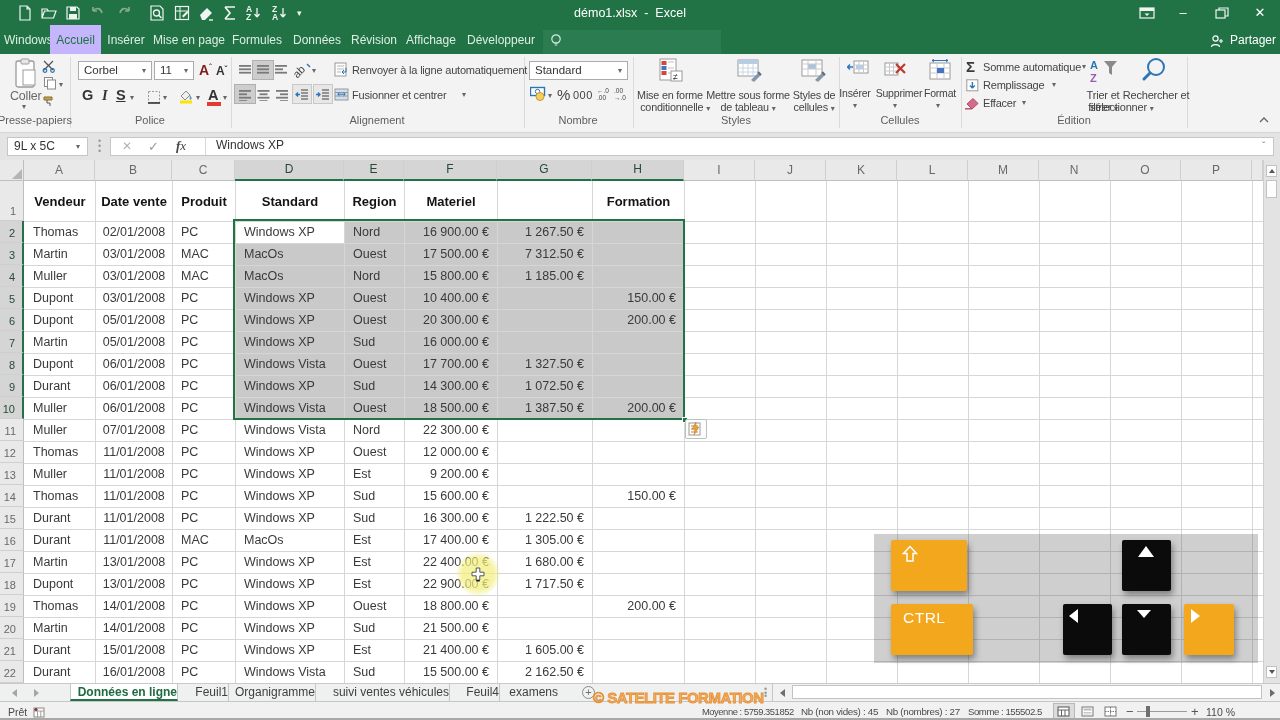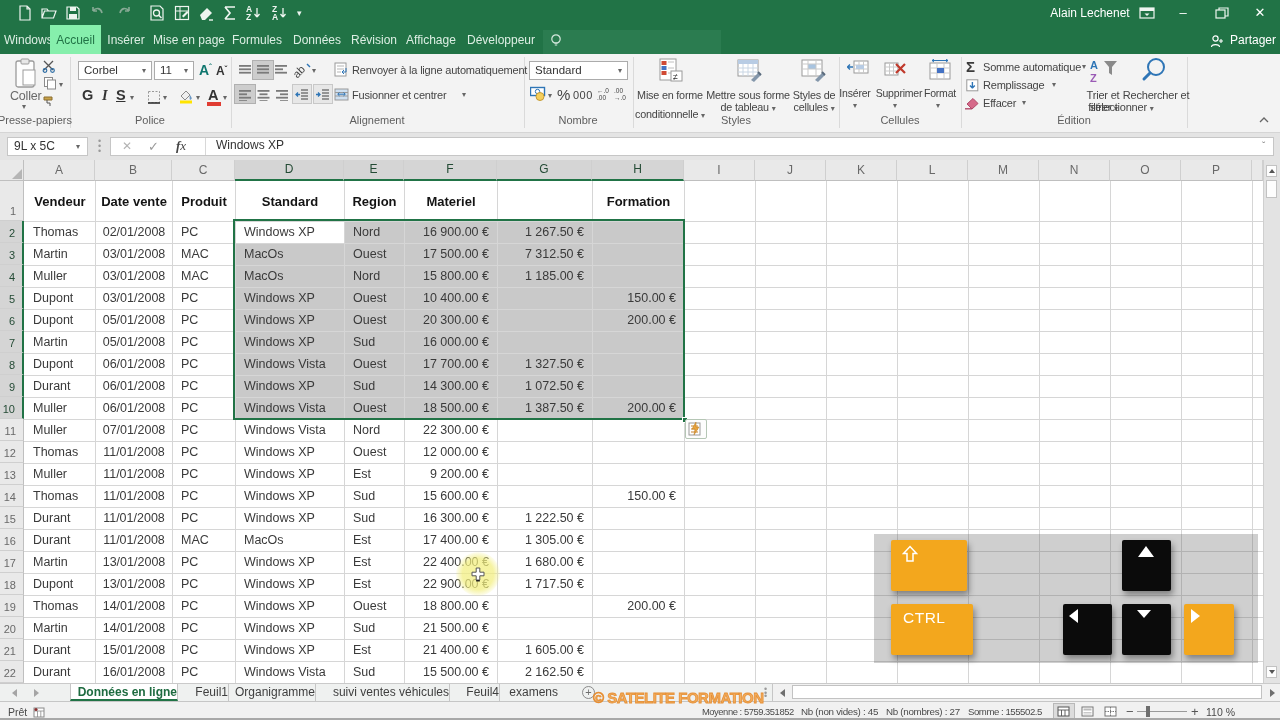--- a/index.html
+++ b/index.html
@@ -99,40 +99,40 @@
       </svg>
     </div>
 <div class="ab" style="left:271px;top:4px;width:18px;height:18px">
       <svg width="18" height="18">
         <text x="1" y="8" font-size="8.5" fill="#eef5f0" font-weight="bold">Z</text>
         <text x="1" y="16" font-size="8.5" fill="#eef5f0" font-weight="bold">A</text>
         <path d="M12,4 v9 M12,13 l-2.5,-3 M12,13 l2.5,-3" stroke="#eef5f0" stroke-width="1.3" fill="none"></path>
       </svg>
     </div>
 <div class="ab" style="left:297px;top:8px;color:#eef5f0;font-size:9px">▾</div>
-<div class="ab" style="left:1010px;top:0;width:160px;height:27px;line-height:27px;text-align:center;color:#fff;font-size:12px">Alain Lechenet</div>
+<div class="ab" style="left:550px;top:0;width:160px;height:27px;line-height:27px;text-align:center;color:#fff;font-size:12.5px">démo1.xlsx&nbsp; -&nbsp; Excel</div>
 <div class="ab" style="left:1138px;top:4px;width:18px;height:18px">
       <svg width="18" height="18">
         <rect x="2" y="4" width="14" height="10" fill="none" stroke="#eef5f0" stroke-width="1.2"></rect>
         <rect x="2" y="4" width="14" height="3" fill="#eef5f0"></rect>
         <path d="M9,12 l-2.5,-2.5 h5 z" fill="#eef5f0"></path>
       </svg>
     </div>
 <div class="ab" style="left:1173px;top:0;width:20px;height:27px;color:#fff;font-size:13px;text-align:center;line-height:25px">–</div>
 <div class="ab" style="left:1212px;top:4px;width:18px;height:18px">
       <svg width="18" height="18">
         <rect x="4" y="6" width="9" height="8" fill="none" stroke="#eef5f0" stroke-width="1.2"></rect>
         <path d="M7,6 V4 h9 v8 h-3" fill="none" stroke="#eef5f0" stroke-width="1.2"></path>
       </svg>
     </div>
 <div class="ab" style="left:1249px;top:0;width:22px;height:27px;color:#fff;font-size:13px;text-align:center;line-height:26px">✕</div>
 </div>
 <div class="ab tabrow">
 <div class="tab" style="left:4px;width:44px">Windows</div>
-<div class="tab" style="left:50px;top:-2px;height:29px;line-height:31px;width:51px;background:#86efac;color:#217346">Accueil</div>
+<div class="tab" style="left:50px;top:-2px;height:29px;line-height:31px;width:51px;background:#c4b5fd;color:#217346">Accueil</div>
 <div class="tab" style="left:101px;width:50px">Insérer</div>
 <div class="tab" style="left:151px;width:76px">Mise en page</div>
 <div class="tab" style="left:227px;width:60px">Formules</div>
 <div class="tab" style="left:287px;width:60px">Données</div>
 <div class="tab" style="left:347px;width:54px">Révision</div>
 <div class="tab" style="left:401px;width:60px">Affichage</div>
 <div class="tab" style="left:461px;width:80px">Développeur</div>
 <div class="ab" style="left:543px;top:3px;width:178px;height:24px;background:#2b7c50"></div>
 <svg class="ab" style="left:549px;top:6px" width="14" height="17">
       <circle cx="7" cy="6" r="4.2" fill="none" stroke="#d5e8dd" stroke-width="1.2"></circle>
@@ -190,21 +190,21 @@
     </svg>
 <div class="ab dar" style="left:59px;top:26px">▾</div>
 <svg class="ab" style="left:42px;top:40px" width="14" height="13">
       <path d="M2,3 h8 v3 h-8 z" fill="#c7a24a" stroke="#8a6d2f"></path>
       <path d="M5,6 v3 h3 v3" stroke="#555" fill="none"></path>
     </svg>
 <div class="combo" style="left:78px;top:7px;width:74px;height:19px;line-height:17px;padding-left:5px">Corbel</div>
 <div class="ab dar" style="left:142px;top:12px">▾</div>
 <div class="combo" style="left:154px;top:7px;width:40px;height:19px;line-height:17px;padding-left:5px">11</div>
 <div class="ab dar" style="left:184px;top:12px">▾</div>
-<div class="rtext" style="left:199px;top:8px;font-size:14px;font-weight:bold;color:#0f766e">A<span style="font-size:8px;vertical-align:6px">ˆ</span></div>
+<div class="rtext" style="left:199px;top:8px;font-size:14px;font-weight:bold;color:#7f1d1d">A<span style="font-size:8px;vertical-align:6px">ˆ</span></div>
 <div class="rtext" style="left:216px;top:10px;font-size:12px;font-weight:bold;color:#333">A<span style="font-size:8px;vertical-align:4px">ˇ</span></div>
 <div class="rtext" style="left:82px;top:33px;font-size:14.5px;font-weight:bold;color:#333">G</div>
 <div class="rtext" style="left:102px;top:33px;font-size:14.5px;font-weight:bold;font-style:italic;color:#333;font-family:'Liberation Serif',serif">I</div>
 <div class="rtext" style="left:116px;top:33px;font-size:14.5px;font-weight:bold;color:#333;text-decoration:underline">S</div>
 <div class="ab dar" style="left:130px;top:39px">▾</div>
 <svg class="ab" style="left:147px;top:36px" width="14" height="14">
       <rect x="1.5" y="1.5" width="11" height="11" fill="none" stroke="#999" stroke-dasharray="2,1.5"></rect>
       <path d="M1,13 h12" stroke="#333" stroke-width="1.6"></path>
     </svg>
 <div class="ab dar" style="left:163px;top:39px">▾</div>
@@ -301,21 +301,21 @@
 <svg class="ab" style="left:659px;top:4px" width="25" height="25">
       <rect x="1" y="1" width="16" height="21" fill="#fff" stroke="#9a9a9a"></rect>
       <rect x="2.5" y="3" width="5" height="4" fill="#d04a35"></rect>
       <rect x="2.5" y="8" width="5" height="4" fill="#4472c4"></rect>
       <rect x="2.5" y="13" width="5" height="4" fill="#d04a35"></rect>
       <path d="M9,4 h6 M9,10 h6 M9,15 h6" stroke="#c0c0c0"></path>
       <rect x="12" y="13" width="11" height="10" fill="#fff" stroke="#9a9a9a"></rect>
       <text x="14" y="21.5" font-size="9" fill="#333">≠</text>
     </svg>
 <div class="rtext" style="left:630px;top:35px;width:80px;text-align:center;font-size:10.8px">Mise en forme</div>
-<div class="rtext" style="left:630px;top:54px;width:80px;text-align:center;font-size:10.8px">conditionnelle <span class="dar">▾</span></div>
+<div class="rtext" style="left:630px;top:47px;width:80px;text-align:right;font-size:10.8px">conditionnelle <span class="dar">▾</span></div>
 <svg class="ab" style="left:737px;top:4px" width="26" height="25">
       <rect x="1" y="2" width="20" height="16" fill="#fff" stroke="#9a9a9a"></rect>
       <rect x="1" y="2" width="20" height="4" fill="#b8cce4"></rect>
       <path d="M1,10 h20 M1,14 h20 M6,6 v12 M11,6 v12 M16,6 v12" stroke="#c9d6e4"></path>
       <path d="M14,22 l7,-7 l3,2 l-7,7 z" fill="#8497ab"></path>
       <path d="M21,14 l3,3" stroke="#5a6b7d" stroke-width="2"></path>
     </svg>
 <div class="rtext" style="left:700px;top:35px;width:96px;text-align:center;font-size:10.8px">Mettre sous forme</div>
 <div class="rtext" style="left:700px;top:47px;width:96px;text-align:center;font-size:10.8px">de tableau <span class="dar">▾</span></div>
 <svg class="ab" style="left:801px;top:4px" width="26" height="25">

